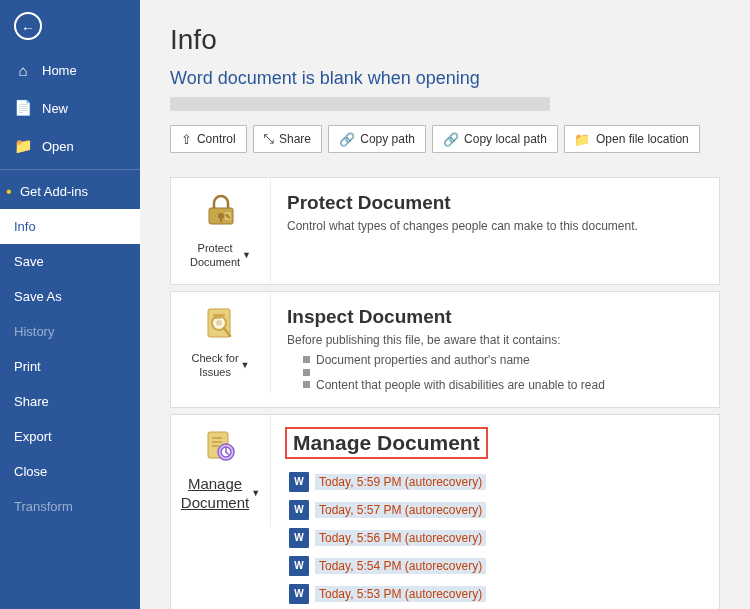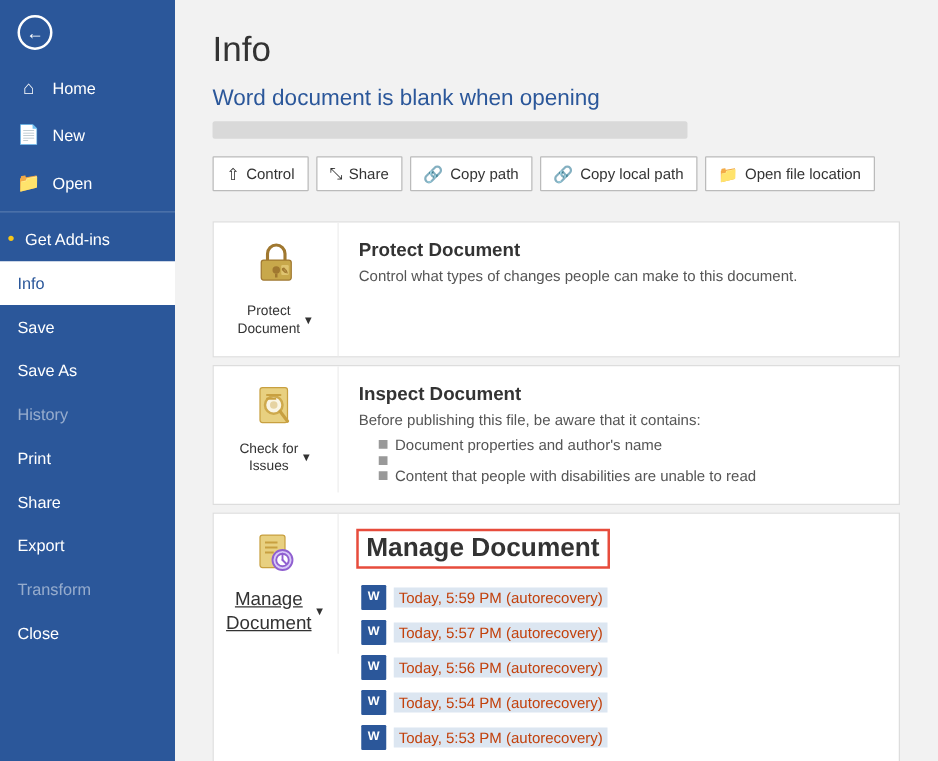--- a/index.html
+++ b/index.html
@@ -175,21 +175,21 @@
       align-items: center;
       gap: 2px;
     }
 
     .card-content {
       padding: 14px 16px;
       flex: 1;
     }
 
     .card-title {
-      font-size: 15px;
+      font-size: 19px;
       font-weight: 600;
       color: #333;
       margin-bottom: 5px;
     }
 
     .card-desc {
       font-size: 12px;
       color: #555;
       margin-bottom: 5px;
     }
@@ -321,26 +321,26 @@
   </div>
 
   <div class="sidebar-item">
     <span class="sidebar-label">Share</span>
   </div>
 
   <div class="sidebar-item">
     <span class="sidebar-label">Export</span>
   </div>
 
+  <div class="sidebar-item">
+    <span class="sidebar-label">Close</span>
+  </div>
+
   <div class="sidebar-item disabled">
     <span class="sidebar-label">Transform</span>
-  </div>
-
-  <div class="sidebar-item">
-    <span class="sidebar-label">Close</span>
   </div>
 </div>
 
 <div class="main">
 
   <div class="main-header">
     <h1 class="main-title">Info</h1>
     <div class="doc-title">Word document is blank when opening</div>
     <div class="doc-path"></div>
 

